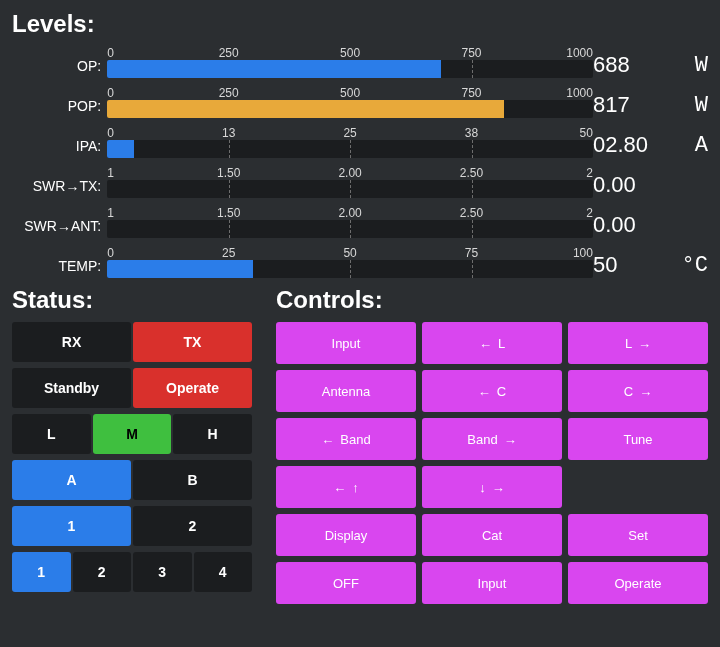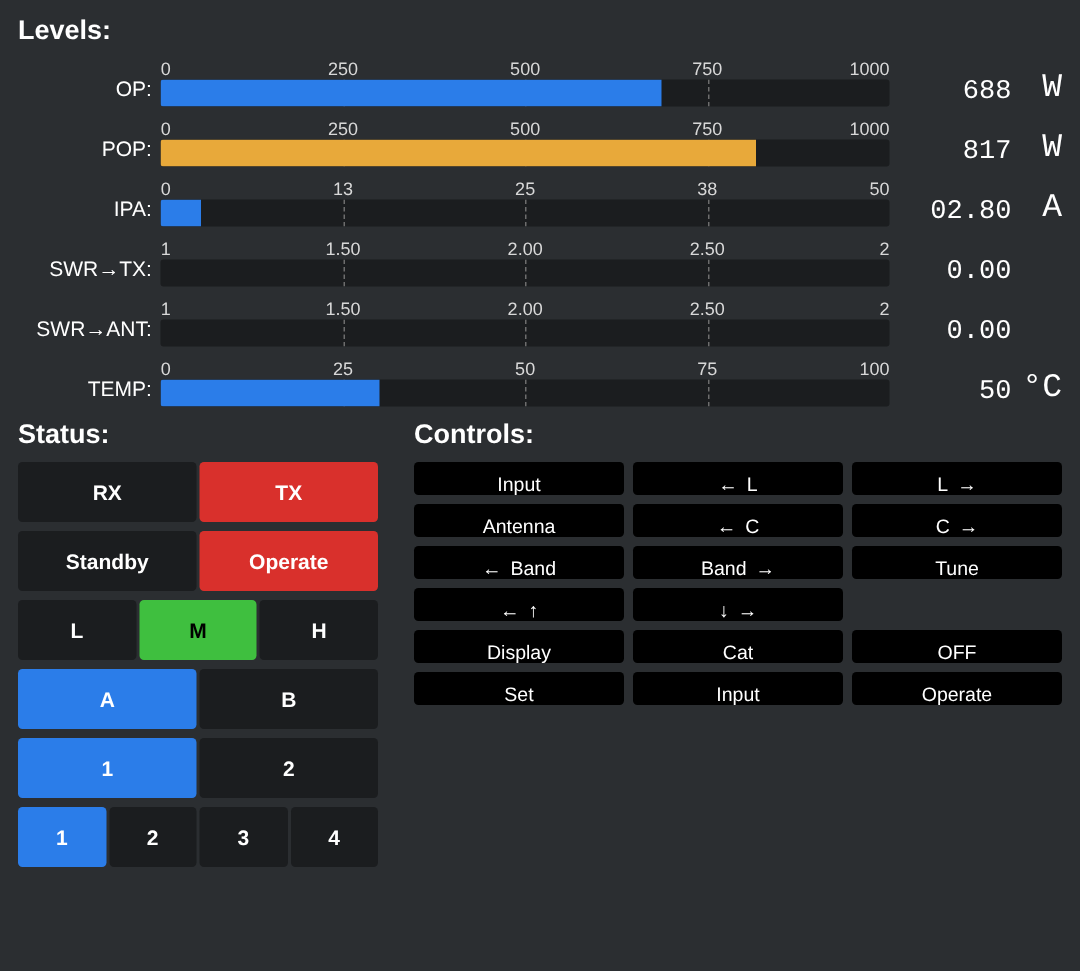--- a/index.html
+++ b/index.html
@@ -6,21 +6,21 @@
   body {
     background: #2b2e31;
     color: #fff;
     font-family: Arial, Helvetica, sans-serif;
     font-size: 14px;
     width: 720px;
     height: 647px;
     overflow: hidden;
   }
   .panel { padding: 10px 12px 12px 12px; }
-  .section-title { font-size: 18px; font-weight: bold; margin-bottom: 8px; }
+  .section-title { font-size: 24px; font-weight: bold; margin-bottom: 8px; }
 
   
   .levels-row {
     display: flex;
     align-items: flex-end;
     margin-bottom: 8px;
   }
   .level-label {
     width: 96px;
     text-align: right;
@@ -56,23 +56,23 @@
     left: 0; top: 0; bottom: 0;
   }
   .grid-line {
     position: absolute;
     top: 0; bottom: 0;
     width: 0;
     border-left: 1px dashed #6d6d6d;
   }
   .level-value {
     width: 86px;
-    text-align: right;
-    font-family: Liberation Mono, monospace;
-    font-size: 18px;
+    text-align: left;
+    font-family: Liberation Sans, sans-serif;
+    font-size: 22px;
     padding-right: 4px;
   }
   .level-unit {
     width: 30px;
     text-align: right;
     font-family: "Courier New", monospace;
     font-size: 22px;
   }
 
   
@@ -105,25 +105,25 @@
   .seg.blue { background: #2b7de9; }
   .seg.green { background: #3fbf3f; color: #000; }
   .seg.dark { background: #1b1d1f; color: #fff; }
 
   .controls-grid {
     display: grid;
     grid-template-columns: repeat(3, 1fr);
     gap: 6px;
   }
   .ctrl-btn {
-    height: 22px;
-    background: #000000;
+    height: 42px;
+    background: #d946ef;
     border-radius: 3px;
     display: flex;
-    align-items: flex-end;
+    align-items: center;
     justify-content: center;
     font-size: 13px;
     gap: 6px;
     cursor: pointer;
   }
   .ctrl-btn.empty { visibility: hidden; }
   .arrow {
     font-size: 13px;
     font-weight: bold;
   }
@@ -343,25 +343,25 @@
           </div>
         <div class="ctrl-btn empty"></div>
 
         <div class="ctrl-btn">
             <span>Display</span>
           </div>
         <div class="ctrl-btn">
             <span>Cat</span>
           </div>
         <div class="ctrl-btn">
+            <span>Set</span>
+          </div>
+
+        <div class="ctrl-btn">
             <span>OFF</span>
-          </div>
-
-        <div class="ctrl-btn">
-            <span>Set</span>
           </div>
         <div class="ctrl-btn">
             <span>Input</span>
           </div>
         <div class="ctrl-btn">
             <span>Operate</span>
           </div>
 
       </div>
     </div>

